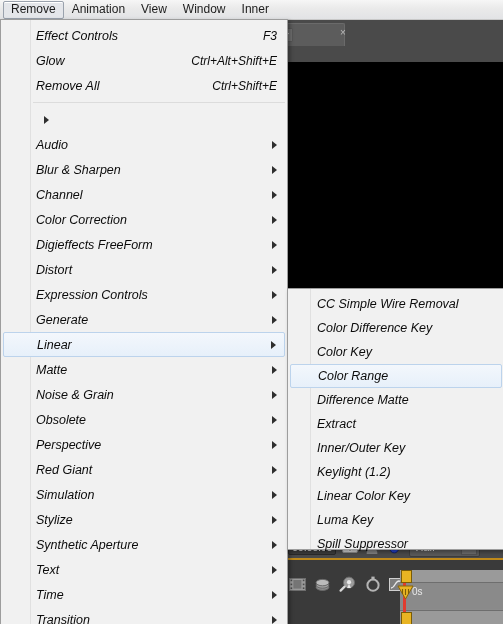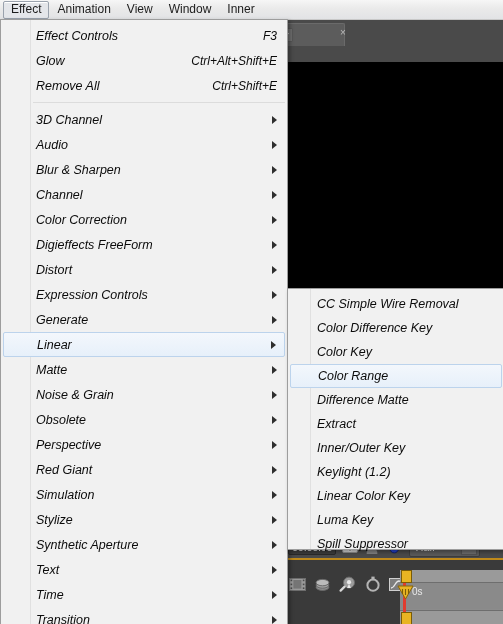--- a/index.html
+++ b/index.html
@@ -297,21 +297,21 @@
             </svg>
           </div>
           <div class="tl-marker-bottom"></div>
         </div>
         <span class="tl-time-label">0s</span>
       </div>
     </div>
 
     <div class="ae-menubar">
       <div class="ae-menubar-inner" id="menubar-items">
-          <div class="menubar-item active">Effect</div>
+          <div class="menubar-item active">Remove</div>
           <div class="menubar-item">Animation</div>
           <div class="menubar-item">View</div>
           <div class="menubar-item">Window</div>
           <div class="menubar-item">Inner</div>
         </div>
     </div>
   </div>
 
   <div class="menu-panel" id="effect-menu">
     <div class="menu-gutter"></div>
@@ -323,21 +323,20 @@
         <div class="menu-item">
           <span class="label">Glow</span>
           <span class="accel">Ctrl+Alt+Shift+E</span>
         </div>
         <div class="menu-item">
           <span class="label">Remove All</span>
           <span class="accel">Ctrl+Shift+E</span>
         </div>
         <div class="menu-sep"></div>
         <div class="menu-item">
-          <span class="label">3D Channel</span>
           <span class="submenu-arrow"></span>
         </div>
         <div class="menu-item">
           <span class="label">Audio</span>
           <span class="submenu-arrow"></span>
         </div>
         <div class="menu-item">
           <span class="label">Blur &amp; Sharpen</span>
           <span class="submenu-arrow"></span>
         </div>

